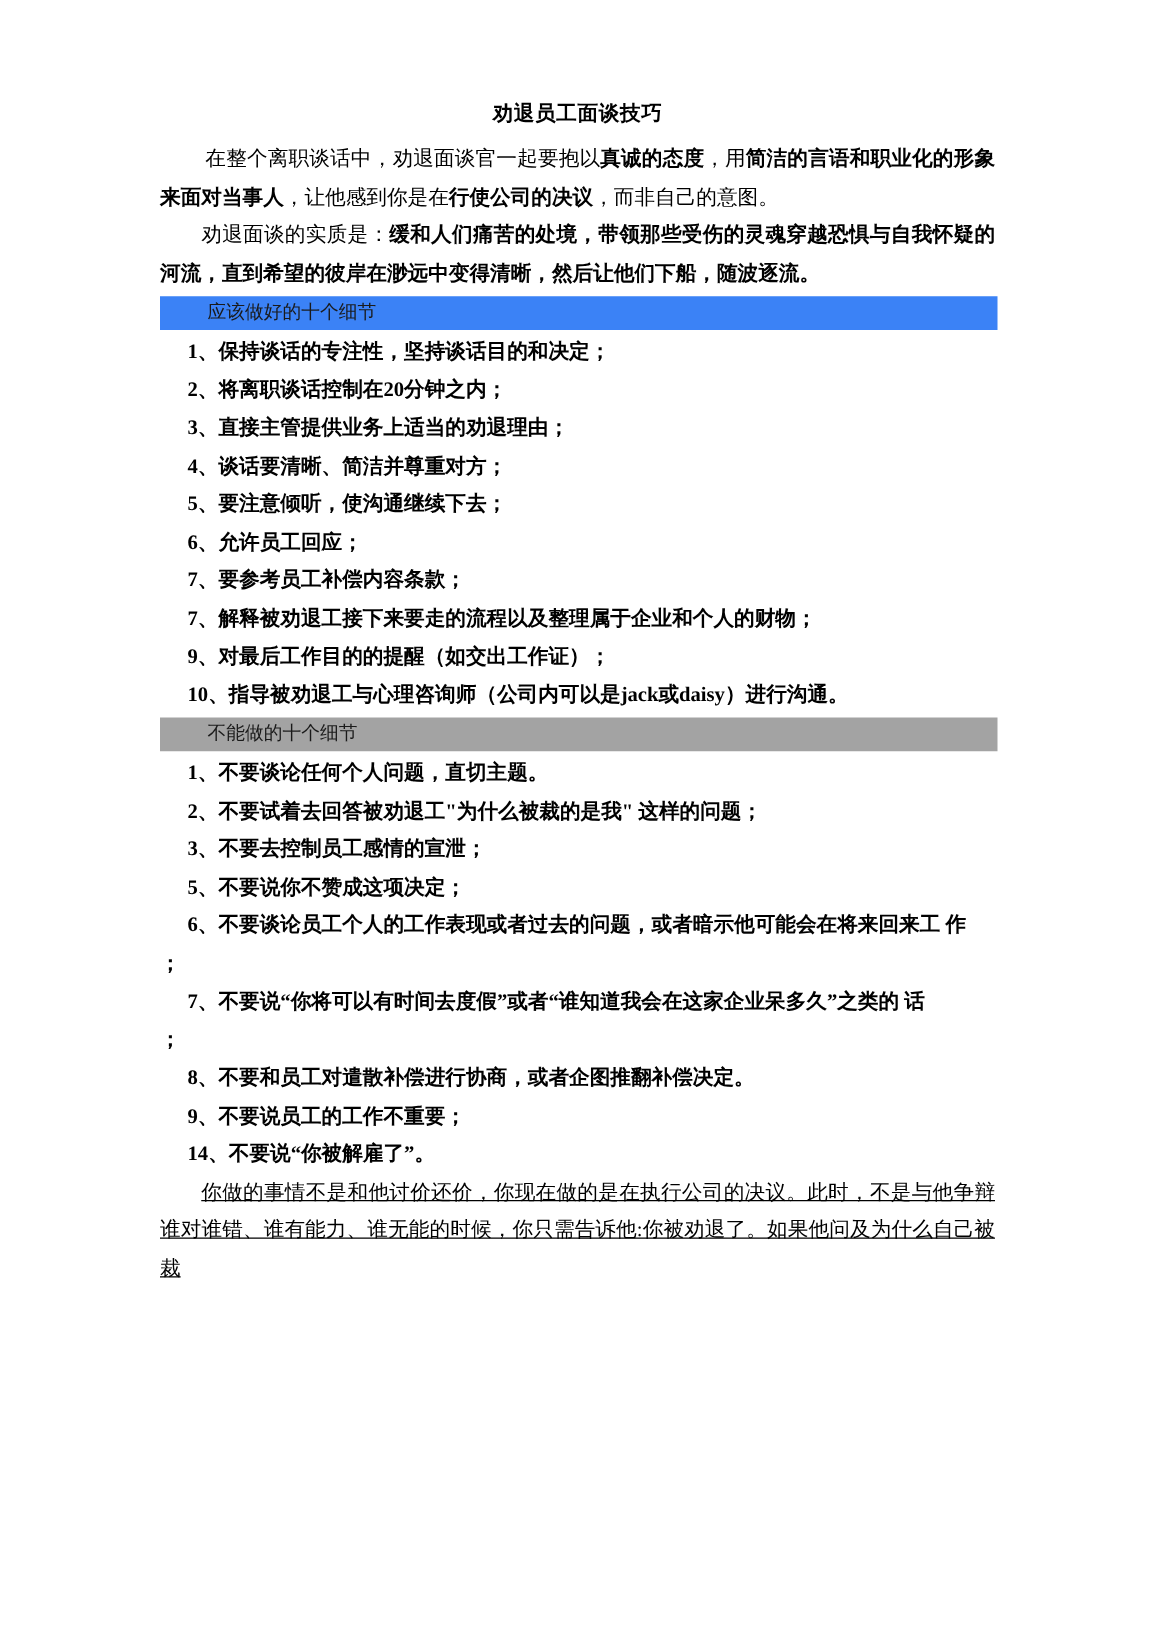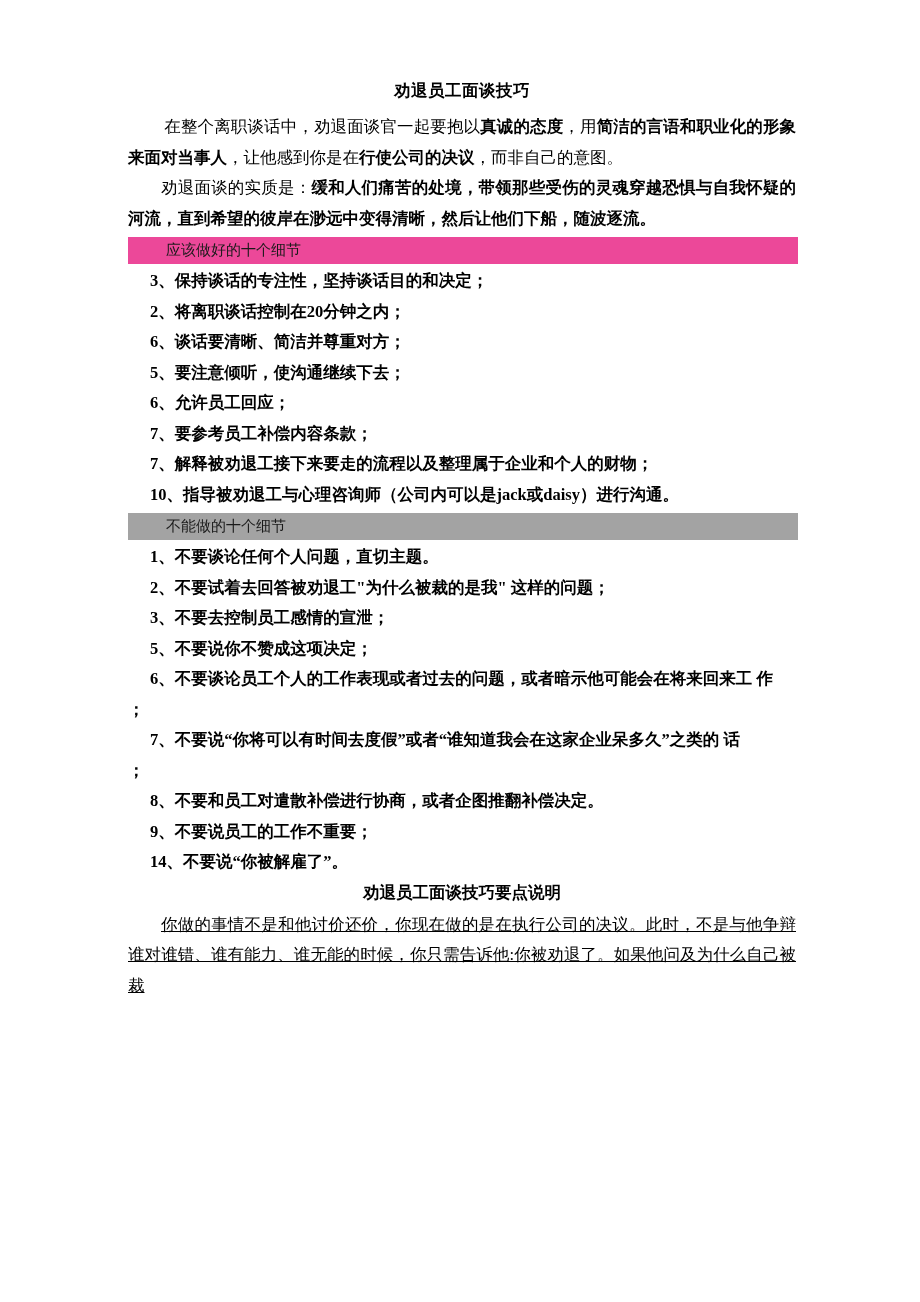--- a/index.html
+++ b/index.html
@@ -63,21 +63,21 @@
     box-sizing: border-box;
     height: 27px;
     line-height: 27px;
     font-size: 15px;
     font-weight: normal;
     color: #1a1a1a;
     margin: 3px 0 2px 0;
     overflow: hidden;
     white-space: nowrap;
   }
-  .bar-green { background: #ec4899; }
+  .bar-green { background: #3b82f6; }
   .bar-red   { background: #a3a3a3; }
   .bar-pad   { padding-left: 38px; }
   .bar-nopad { padding-left: 2px; }
 
   
   .list {
     margin: 0;
     padding: 0;
   }
   .li {
@@ -128,45 +128,46 @@
 
     <h1 class="doc-title">劝退员工面谈技巧</h1>
 
     <p class="para indent25"><span>在整个离职谈话中，劝退面谈官一起要抱以</span><span class="em">真诚的态度</span><span>，用</span><span class="em">简洁的言语和职业化的形象来面对当事人</span><span>，让他感到你是在</span><span class="em">行使公司的决议</span><span>，而非自己的意图。</span></p>
 
     <p class="para indent2"><span class="lead">劝退面谈的实质是：</span><span class="em">缓和人们痛苦的处境，带领那些受伤的灵魂穿越恐惧与自我怀疑的河流，直到希望的彼岸在渺远中变得清晰，然后让他们下船，随波逐流。</span></p>
 
     <div class="bar bar-green bar-pad">应该做好的十个细节</div>
 
     <div class="list">
-      <p class="li">3、保持谈话的专注性，坚持谈话目的和决定；</p>
+      <p class="li">1、保持谈话的专注性，坚持谈话目的和决定；</p>
       <p class="li">2、将离职谈话控制在20分钟之内；</p>
-      <p class="li">6、谈话要清晰、简洁并尊重对方；</p>
+      <p class="li">3、直接主管提供业务上适当的劝退理由；</p>
+      <p class="li">4、谈话要清晰、简洁并尊重对方；</p>
       <p class="li">5、要注意倾听，使沟通继续下去；</p>
       <p class="li">6、允许员工回应；</p>
       <p class="li">7、要参考员工补偿内容条款；</p>
       <p class="li">7、解释被劝退工接下来要走的流程以及整理属于企业和个人的财物；</p>
+      <p class="li">9、对最后工作目的的提醒（如交出工作证）；</p>
       <p class="li wide">10、指导被劝退工与心理咨询师（公司内可以是jack或daisy）进行沟通。</p>
     </div>
 
     <div class="bar bar-red bar-pad">不能做的十个细节</div>
 
     <div class="list">
       <p class="li">1、不要谈论任何个人问题，直切主题。</p>
       <p class="li">2、不要试着去回答被劝退工"为什么被裁的是我" 这样的问题；</p>
       <p class="li">3、不要去控制员工感情的宣泄；</p>
       <p class="li">5、不要说你不赞成这项决定；</p>
       <p class="li">6、不要谈论员工个人的工作表现或者过去的问题，或者暗示他可能会在将来回来工  作</p>
       <p class="li-cont">；</p>
       <p class="li">7、不要说“你将可以有时间去度假”或者“谁知道我会在这家企业呆多久”之类的  话</p>
       <p class="li-cont">；</p>
       <p class="li">8、不要和员工对遣散补偿进行协商，或者企图推翻补偿决定。</p>
       <p class="li">9、不要说员工的工作不重要；</p>
       <p class="li wide">14、不要说“你被解雇了”。</p>
     </div>
 
-    <h2 class="subhead">劝退员工面谈技巧要点说明</h2>
 
 
     <p class="tail">你做的事情不是和他讨价还价，你现在做的是在执行公司的决议。此时，不是与他争辩谁对谁错、谁有能力、谁无能的时候，你只需告诉他:你被劝退了。如果他问及为什么自己被裁</p>
 
   </div>
 </div>
 
 </body></html>

